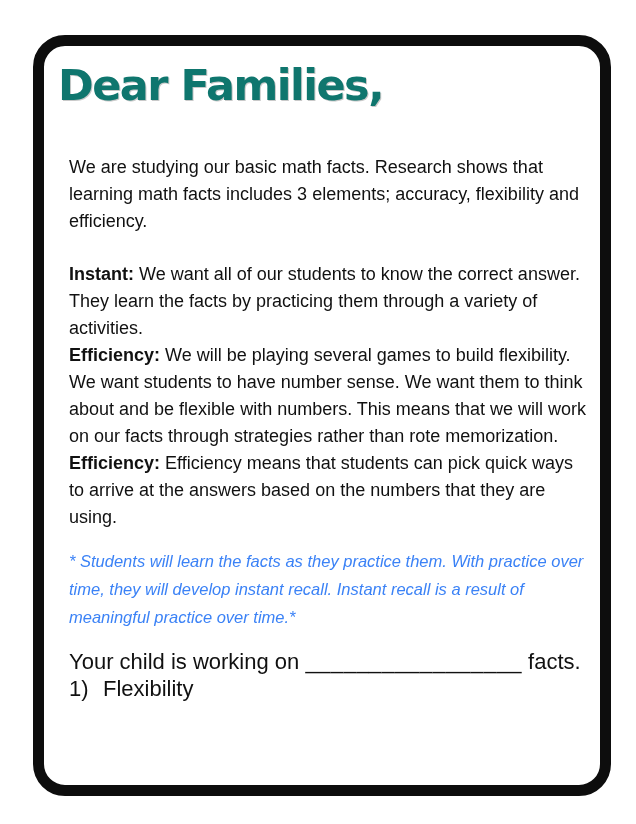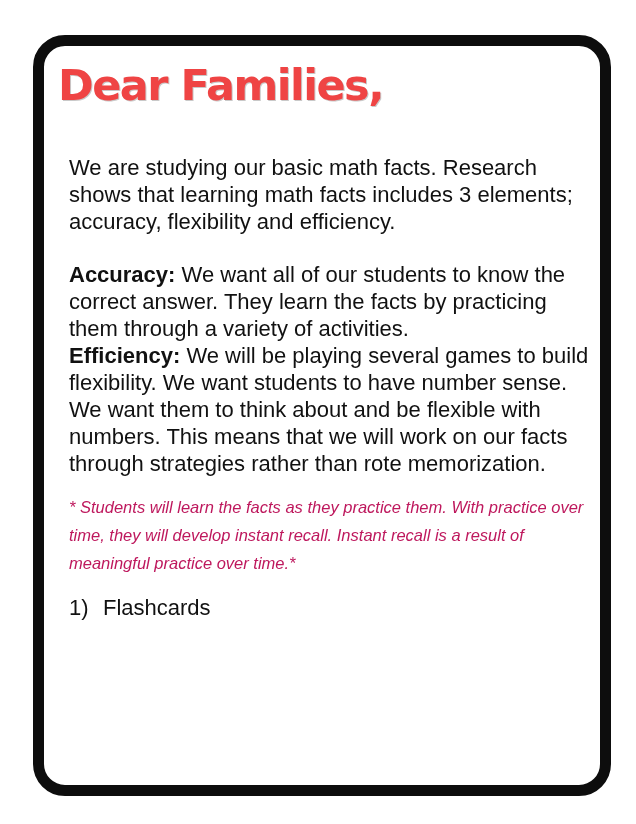--- a/index.html
+++ b/index.html
@@ -27,43 +27,43 @@
     border-radius: 32px;
     padding: 14px 22px 0 12px;
     overflow: hidden;
   }
   .title {
     font-family: "DejaVu Sans", sans-serif;
     font-weight: 800;
     font-size: 43px;
     line-height: 50px;
     letter-spacing: -1.5px;
-    color: #ef4444;
+    color: #0f766e;
     text-shadow: 1px 1px 0 #c9c9c9;
     margin: 0 0 4px 2px;
   }
   .body-block {
     margin-left: 13px;
     width: 522px;
-    font-size: 22px;
+    font-size: 18px;
     line-height: 27px;
     margin-top: 44px;
   }
   .intro {
     margin-bottom: 26px;
   }
   .element-para { margin: 0; }
   .lead { font-weight: bold; }
   .footnote {
     margin: 16px 0 0 13px;
     width: 524px;
     font-style: italic;
     font-size: 16.5px;
     line-height: 28px;
-    color: #be185d;
+    color: #3b82f6;
   }
   .closing {
     margin: 17px 0 0 13px;
     width: 525px;
     font-size: 22px;
     line-height: 27px;
   }
   .fill-line .blank {
     letter-spacing: 0.5px;
     white-space: nowrap;
@@ -80,40 +80,49 @@
 <div class="page">
   <div class="card">
 
     <h1 class="title">Dear Families,</h1>
 
     <div class="body-block">
 
       <p class="intro">We are studying our basic math facts. Research shows that learning math facts includes 3 elements; accuracy, flexibility and efficiency.</p>
 
       <p class="element-para">
-        <span class="lead">Accuracy:</span>
+        <span class="lead">Instant:</span>
         <span>We want all of our students to know the correct answer.  They learn the facts by practicing them through a variety of activities.</span>
       </p>
 
       <p class="element-para">
         <span class="lead">Efficiency:</span>
         <span>We will be playing several games to build flexibility.  We want students to have number sense. We want them to think about and be flexible with numbers. This means that we will work on our facts through strategies rather than rote memorization.</span>
       </p>
 
+      <p class="element-para">
+        <span class="lead">Efficiency:</span>
+        <span>Efficiency means that students can pick quick ways to arrive at the answers based on the numbers that they are using.</span>
+      </p>
 
     </div>
 
     <p class="footnote">* Students will learn the facts as they practice them. With practice over time, they will develop instant recall.  Instant recall is a result of meaningful practice over time.*</p>
 
     <div class="closing">
 
+      <p class="fill-line">
+        <span>Your child is working on</span>
+        <span class="blank">_________________</span>
+        <span>facts.</span>
+      </p>
 
 
       <ul class="practice-list">
         <li class="practice-item">
-          <span class="num">1)</span><span>Flashcards</span>
+          <span class="num">1)</span><span>Flexibility</span>
         </li>
       </ul>
 
     </div>
 
   </div>
 </div>
 
 </body></html>

